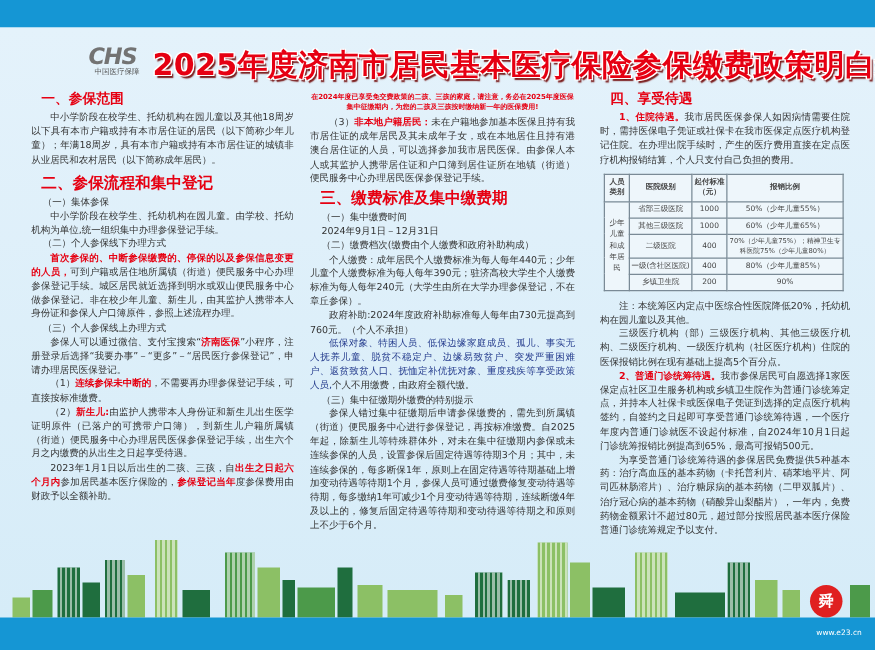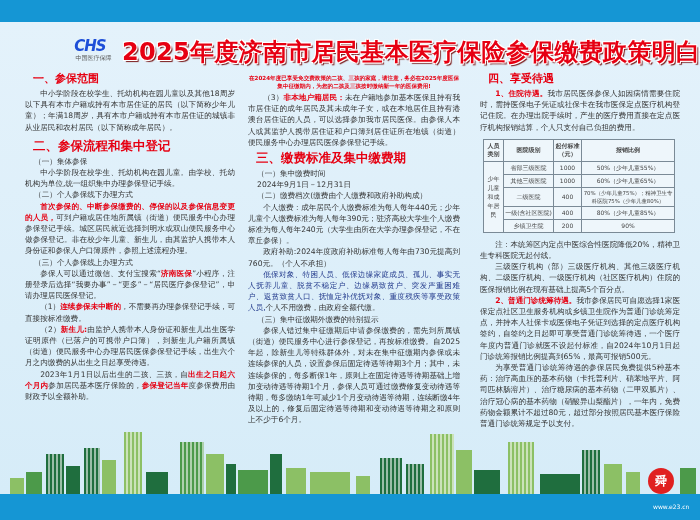--- a/index.html
+++ b/index.html
@@ -8,21 +8,21 @@
     font-family: "DejaVu Sans", "Liberation Sans", sans-serif;
     background: #dbeef8;
     position: relative;
     color: #333;
   }
   .topbar { position: absolute; left: 0; top: 0; width: 700px; height: 22px; background: #1596d4; }
   .bottombar { position: absolute; left: 0; bottom: 0; width: 700px; height: 26px; background: #1596d4; }
   .page { position: absolute; left: 0; top: 22px; width: 700px; height: 472px; background: linear-gradient(#e4f2fb, #d6ecf8); }
 
   .logo { position: absolute; left: 62px; top: 38px; width: 56px; text-align: center; }
-  .logo .mark { font-family: "DejaVu Sans", sans-serif; font-weight: bold; font-style: italic; font-size: 15px; color: #1d4ed8; letter-spacing: -1px; line-height: 16px; }
+  .logo .mark { font-family: "DejaVu Sans", sans-serif; font-weight: bold; font-style: italic; font-size: 18px; color: #737373; letter-spacing: -1px; line-height: 16px; }
   .logo .sub { font-size: 6px; color: #555; line-height: 8px; }
 
   .title {
     position: absolute; left: 122px; top: 36px; width: 470px;
     font-family: "DejaVu Sans", sans-serif; font-weight: bold;
     font-size: 24px; color: #e60012; letter-spacing: 0.3px;
     text-shadow: 1px 1px 0 #fff, -1px -1px 0 #fff, 1px -1px 0 #fff, -1px 1px 0 #fff, 2px 2px 1px #7a1b1b;
     white-space: nowrap;
   }
 
@@ -132,21 +132,21 @@
       <td>80%（少年儿童85%）</td>
     </tr>
     <tr>
       <td>乡镇卫生院</td>
       <td>200</td>
       <td>90%</td>
     </tr>
   </tbody>
     </table>
 
-  <div class="p">注：本统筹区内定点中医综合性医院降低20%，精神卫生专科医院无起付线。</div>
+  <div class="p">注：本统筹区内定点中医综合性医院降低20%，托幼机构在园儿童以及其他。</div>
   <div class="p">三级医疗机构（部）三级医疗机构、其他三级医疗机构、二级医疗机构、一级医疗机构（社区医疗机构）住院的医保报销比例在现有基础上提高5个百分点。</div>
   <div class="p"><span class="red">2、普通门诊统筹待遇。</span><span>我市参保居民可自愿选择1家医保定点社区卫生服务机构或乡镇卫生院作为普通门诊统筹定点，并持本人社保卡或医保电子凭证到选择的定点医疗机构签约，自签约之日起即可享受普通门诊统筹待遇，一个医疗年度内普通门诊就医不设起付标准，自2024年10月1日起门诊统筹报销比例提高到65%，最高可报销500元。</span></div>
   <div class="p">为享受普通门诊统筹待遇的参保居民免费提供5种基本药：治疗高血压的基本药物（卡托普利片、硝苯地平片、阿司匹林肠溶片）、治疗糖尿病的基本药物（二甲双胍片）、治疗冠心病的基本药物（硝酸异山梨酯片），一年内，免费药物金额累计不超过80元，超过部分按照居民基本医疗保险普通门诊统筹规定予以支付。</div>
 </div>
 
 <div class="city">
   <div class="bld lt" style="left:10px;width:14px;height:16px"></div>
   <div class="bld md" style="left:26px;width:16px;height:22px"></div>
   <div class="bld dk win" style="left:46px;width:18px;height:40px"></div>
   <div class="bld dk" style="left:66px;width:14px;height:28px"></div>

